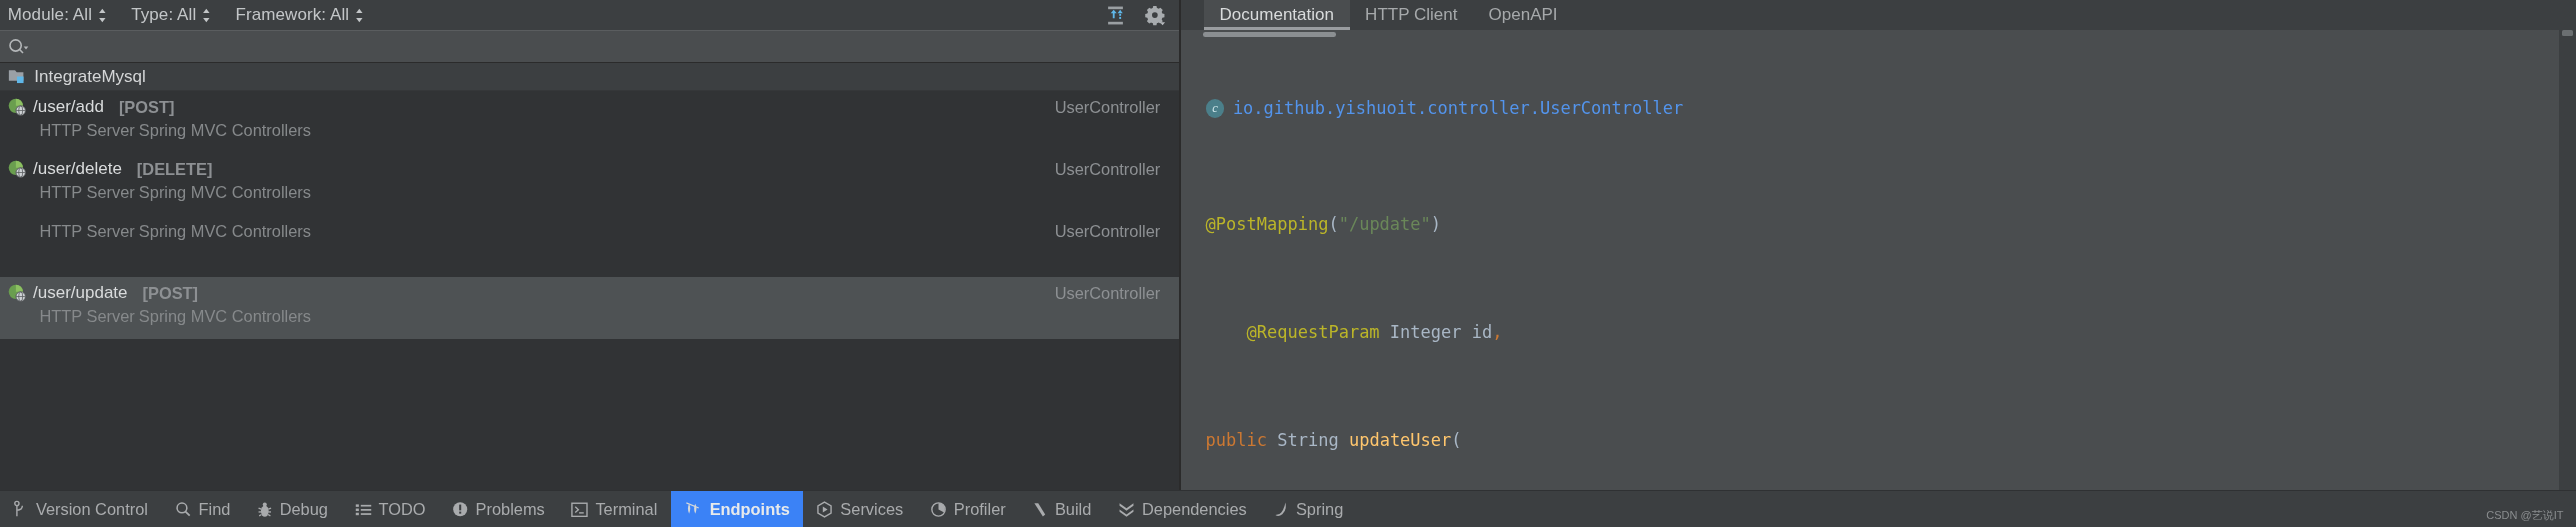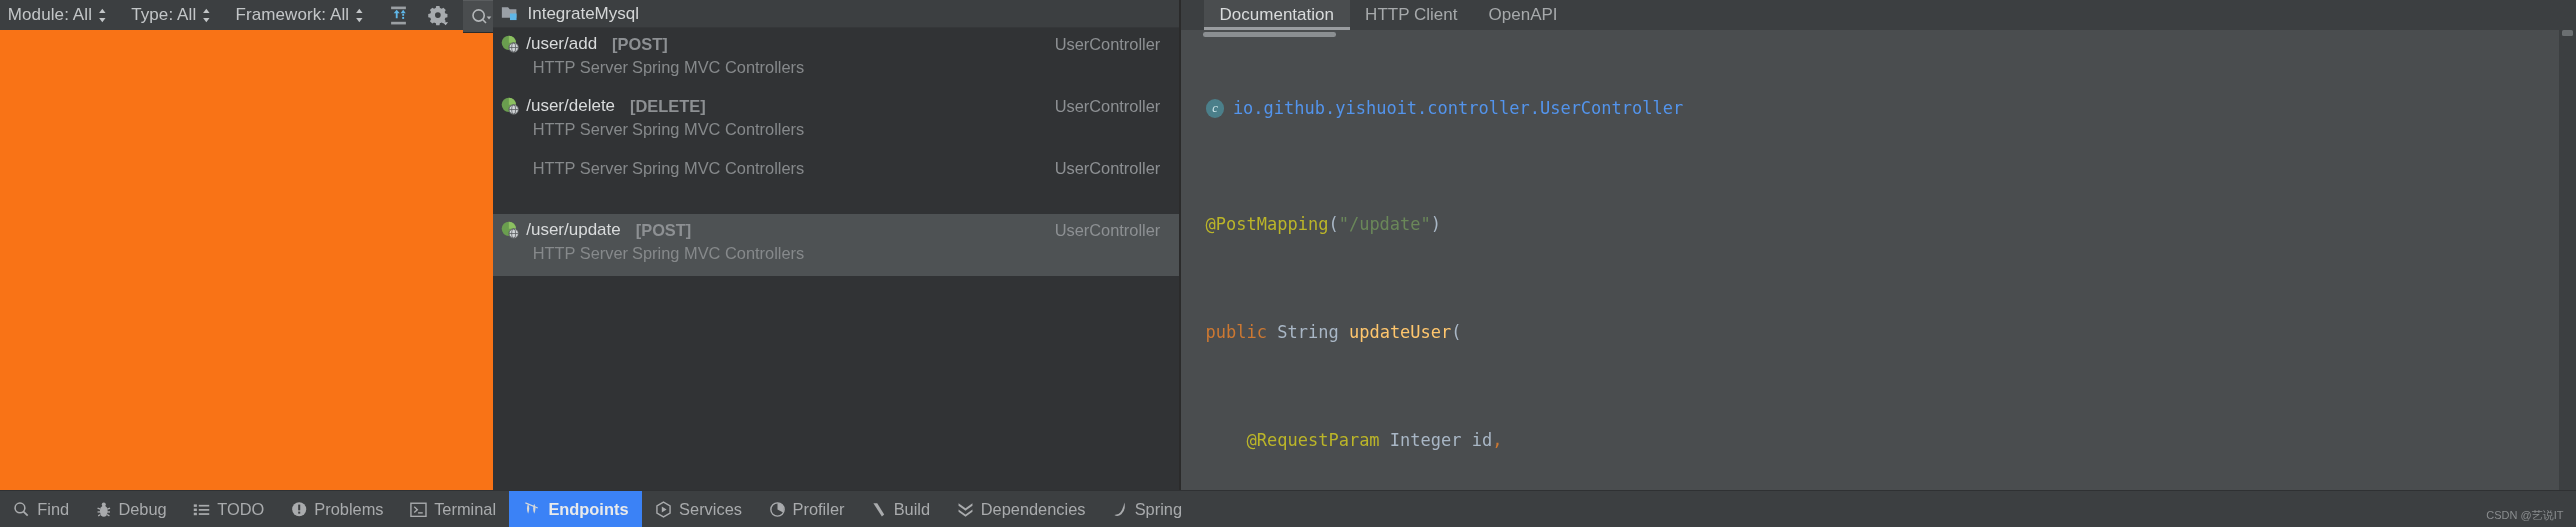--- a/index.html
+++ b/index.html
@@ -32,22 +32,22 @@
     display: flex;
     flex-direction: row;
     background: #3c3f41;
   }
 
   
   .left-pane {
     width: 1179px;
     height: 490px;
     display: flex;
-    flex-direction: row;
-    background: #f97316;
+    flex-direction: column;
+    background: #fdba74;
     position: relative;
   }
 
   .filter-bar {
     height: 30px;
     min-height: 30px;
     display: flex;
     align-items: center;
     padding-left: 7.8px;
     background: #3c3f41;
@@ -527,42 +527,52 @@
         <div class="doc-top-thumb"></div>
 
         <div class="code-block">
           <div class="class-line">
             <span class="class-badge">c</span>
             <span class="class-fqn">io.github.yishuoit.controller.UserController</span>
           </div>
 
           <div><span class="tok-anno">@PostMapping</span><span class="tok-punct">(</span><span class="tok-str">"/update"</span><span class="tok-punct">)</span></div>
 
+          <div>    <span class="tok-anno">@RequestParam</span> <span class="tok-type">Integer</span> <span class="tok-plain">id</span><span class="tok-comma">,</span></div>
+
           <div><span class="tok-kw">public</span> <span class="tok-type">String</span> <span class="tok-method">updateUser</span><span class="tok-punct">(</span></div>
-
-          <div>    <span class="tok-anno">@RequestParam</span> <span class="tok-type">Integer</span> <span class="tok-plain">id</span><span class="tok-comma">,</span></div>
 
           
 
           
 
           
         </div>
 
         <div class="doc-sep"></div>
 
         <div class="doc-scroll-track">
           <div class="doc-scroll-thumb"></div>
         </div>
       </div>
     </div>
   </div>
 
   <div class="status-bar">
 
+    <div class="status-item">
+      <span>
+        <svg width="15.6" height="18.7" viewBox="0 0 20 24">
+          <circle cx="5" cy="4.5" r="2.7" fill="none" stroke="#a9abad" stroke-width="1.8"></circle>
+          <line x1="5" y1="7.3" x2="5" y2="21" stroke="#a9abad" stroke-width="1.8"></line>
+          <path d="M5 13 q7 0 7 -5.5" fill="none" stroke="#a9abad" stroke-width="1.8"></path>
+        </svg>
+      </span>
+      <span class="si-label">Version Control</span>
+    </div>
 
     <div class="status-item">
       <span>
         <svg width="17" height="17" viewBox="0 0 22 22">
           <circle cx="9" cy="9" r="6.3" fill="none" stroke="#a9abad" stroke-width="2"></circle>
           <line x1="13.6" y1="13.6" x2="19" y2="19" stroke="#a9abad" stroke-width="2.3"></line>
         </svg>
       </span>
       <span class="si-label">Find</span>
     </div>

